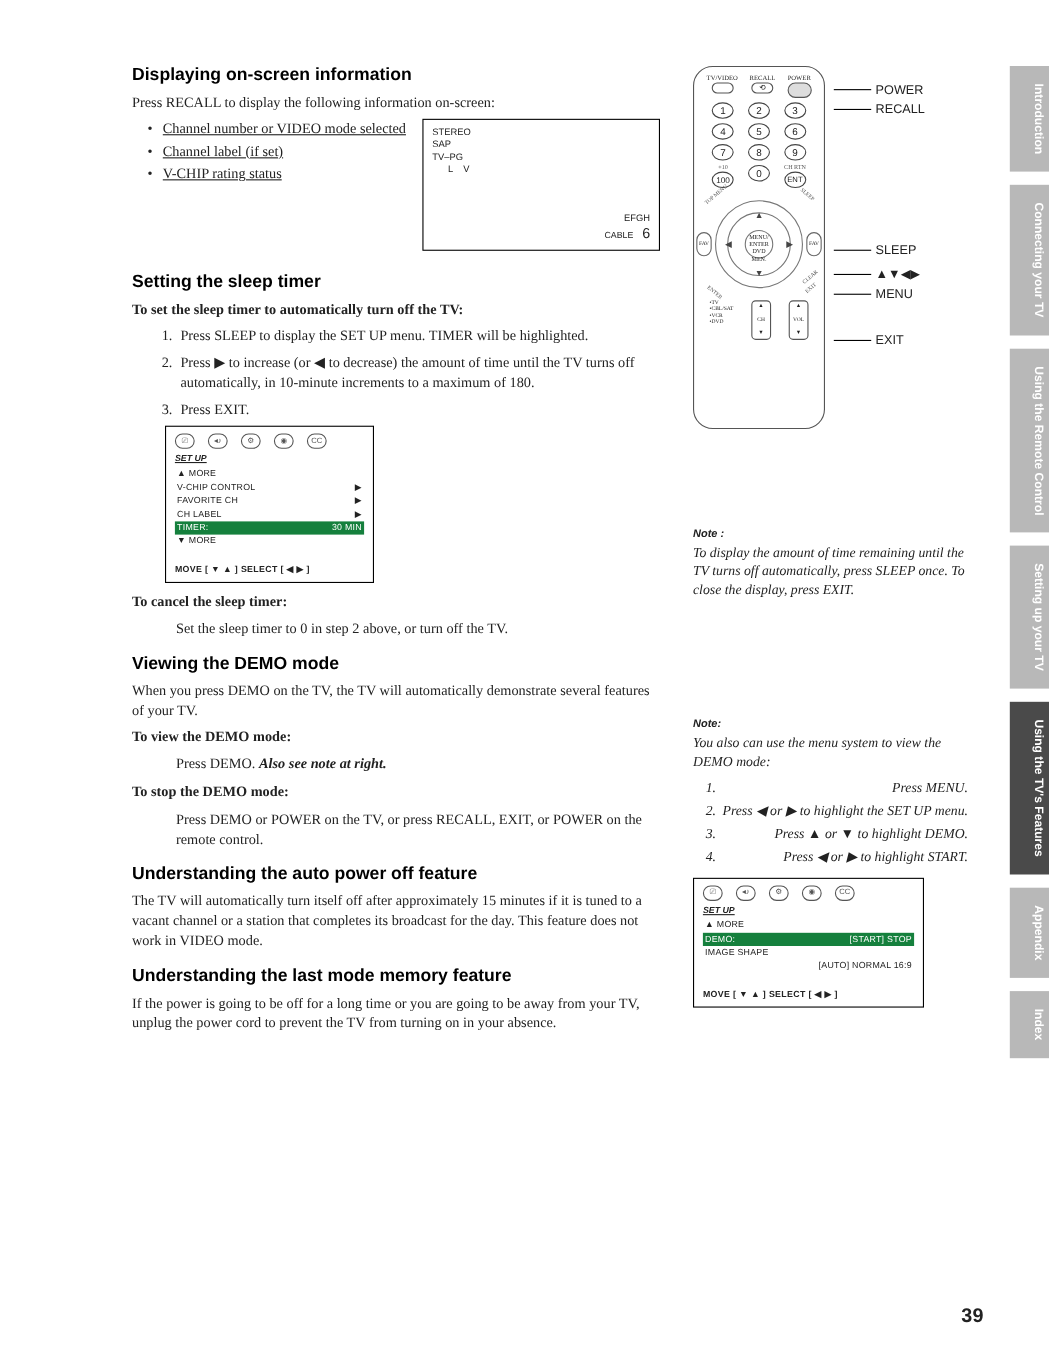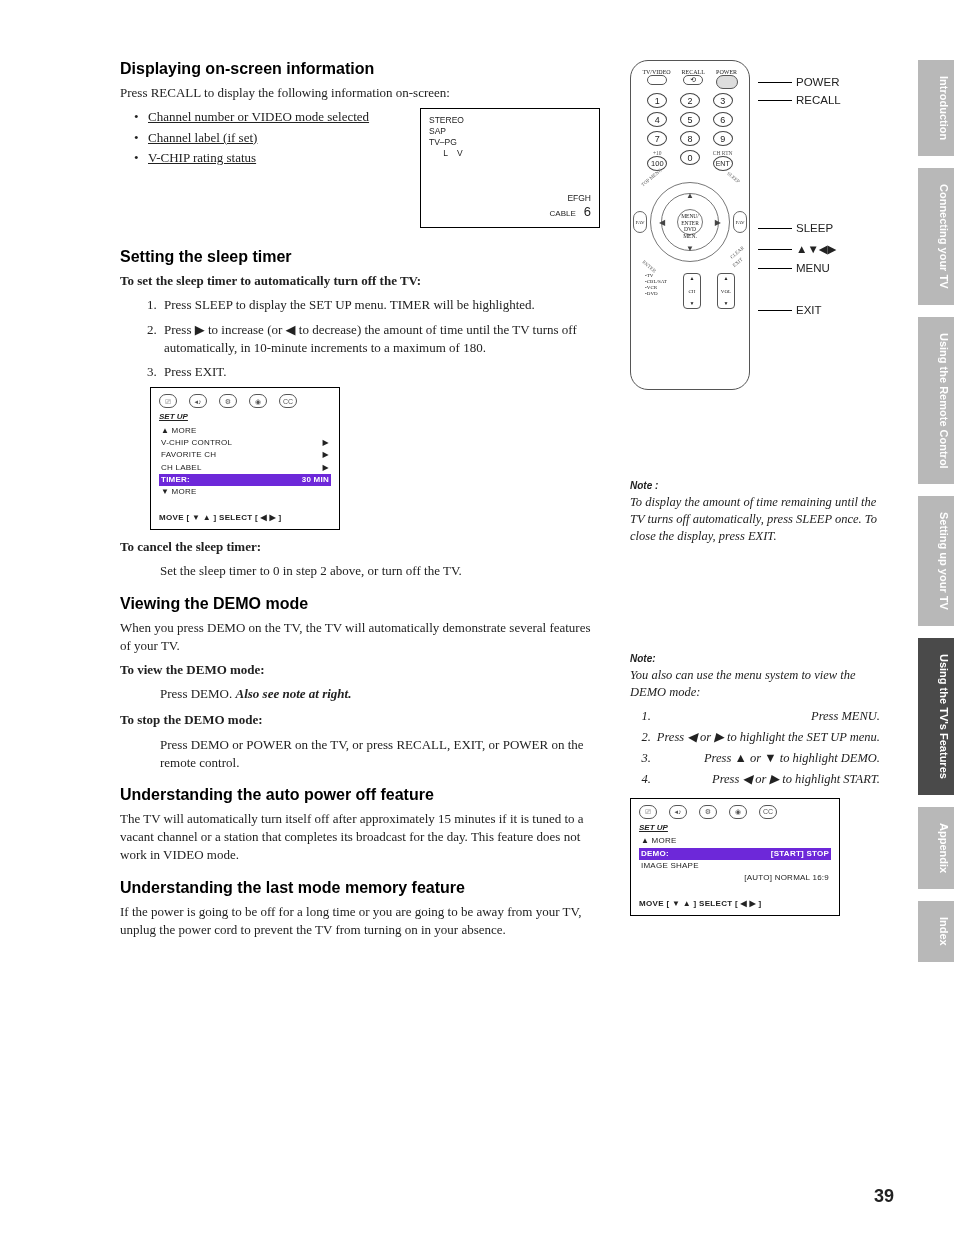--- a/index.html
+++ b/index.html
@@ -36,34 +36,34 @@
   .indent { padding-left: 40px; margin-bottom: 8px; line-height: 1.4; }
   .screen-box {
     border: 1px solid #000;
     font-family: Arial, sans-serif;
     font-size: 8.5px;
     line-height: 1.3;
     padding: 6px 8px;
     position: relative;
     margin-bottom: 8px;
   }
-  .osd-box { width: 180px; height: 120px; float: right; margin-left: 10px; margin-bottom: 6px; text-decoration: underline; }
+  .osd-box { width: 216px; height: 120px; float: right; margin-left: 10px; margin-bottom: 6px; text-decoration: underline; }
   .osd-top { position: absolute; top: 6px; left: 8px; }
   .osd-bottom { position: absolute; bottom: 6px; right: 8px; text-align: right; }
   .clr { clear: both; }
   .menu-box { width: 190px; margin-left: 30px; font-size: 8px; }
   .menu-icons { display: flex; gap: 12px; margin-bottom: 4px; }
   .menu-icon {
     width: 18px; height: 14px; border: 1px solid #555; border-radius: 7px;
     display: flex; align-items: center; justify-content: center;
     font-size: 7px; color: #555;
   }
   .menu-title { text-decoration: underline; font-weight: bold; font-style: italic; margin-bottom: 2px; }
   .menu-row { display: flex; justify-content: space-between; padding: 1px 2px; letter-spacing: 0.03em; }
-  .menu-row.hl { background: #6d28d9; color: #fff; font-weight: bold; }
+  .menu-row.hl { background: #15803d; color: #fff; font-weight: normal; }
   .menu-footer { margin-top: 14px; font-weight: bold; letter-spacing: 0.04em; }
   .tri { font-family: Arial, sans-serif; }
   .note-heading { font-family: Liberation Sans, sans-serif; font-weight: bold; font-style: italic; font-size: 10px; margin-bottom: 3px; }
   .note-body { font-style: italic; font-size: 12.5px; line-height: 1.35; margin-bottom: 8px; }
   ol.note-steps { list-style: decimal; padding-left: 24px; font-style: italic; font-size: 12.5px; text-align: right; }
   ol.note-steps li { margin-bottom: 4px; line-height: 1.35; }
   .remote-wrap { position: relative; margin-bottom: 30px; }
   .remote {
     width: 120px; height: 330px; border: 1.5px solid #555;
     border-radius: 18px; padding: 8px 6px; position: relative; background: #fff;

